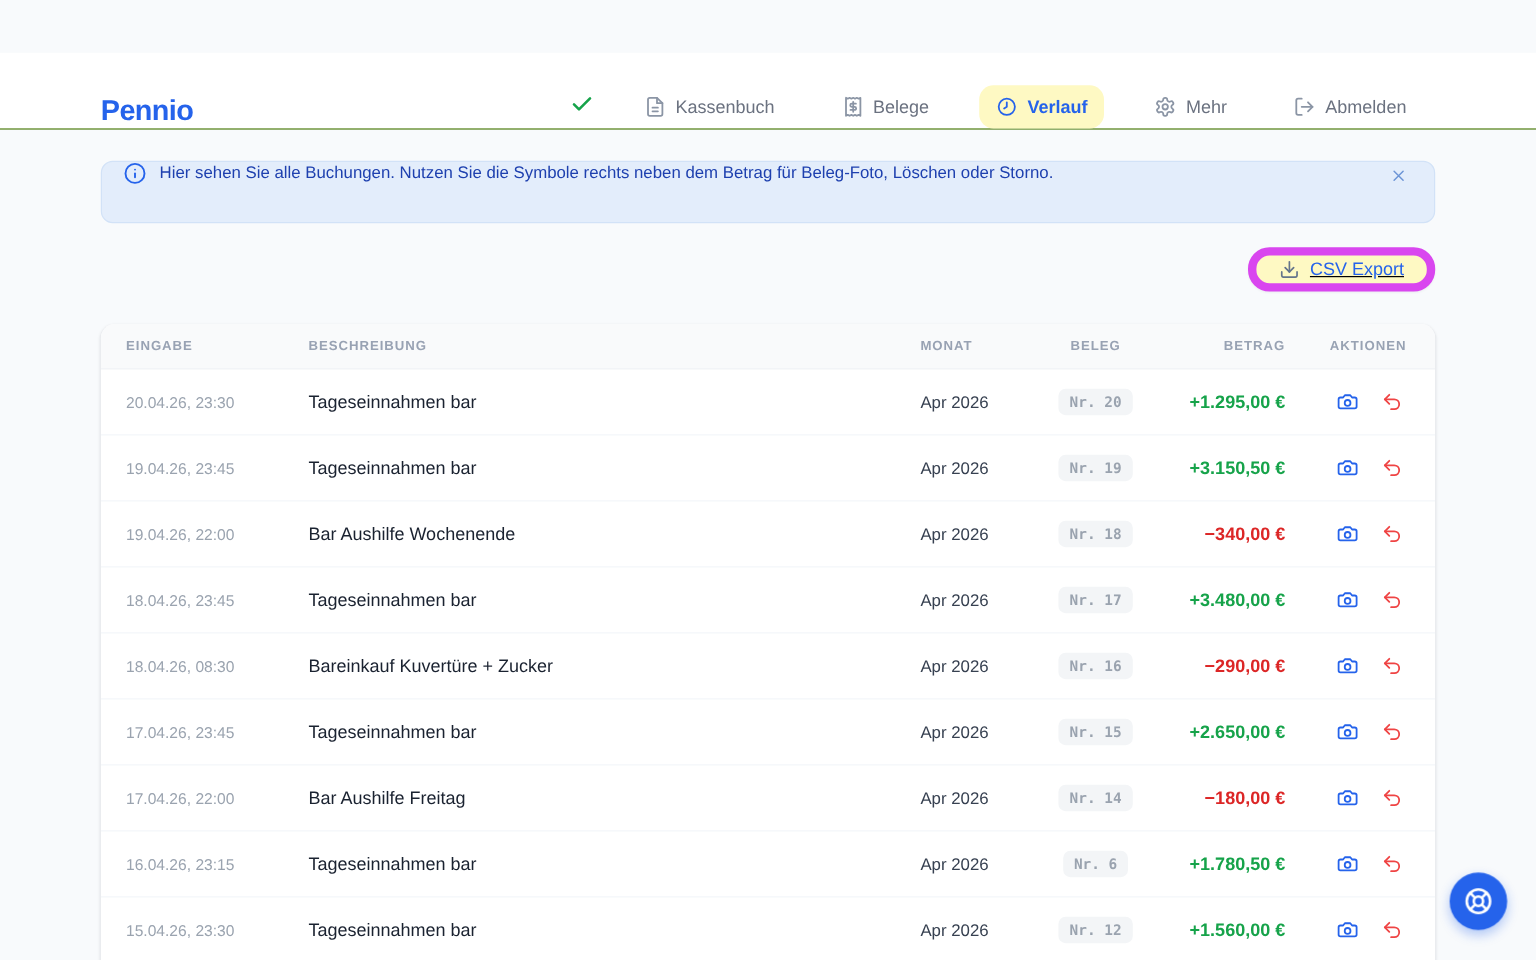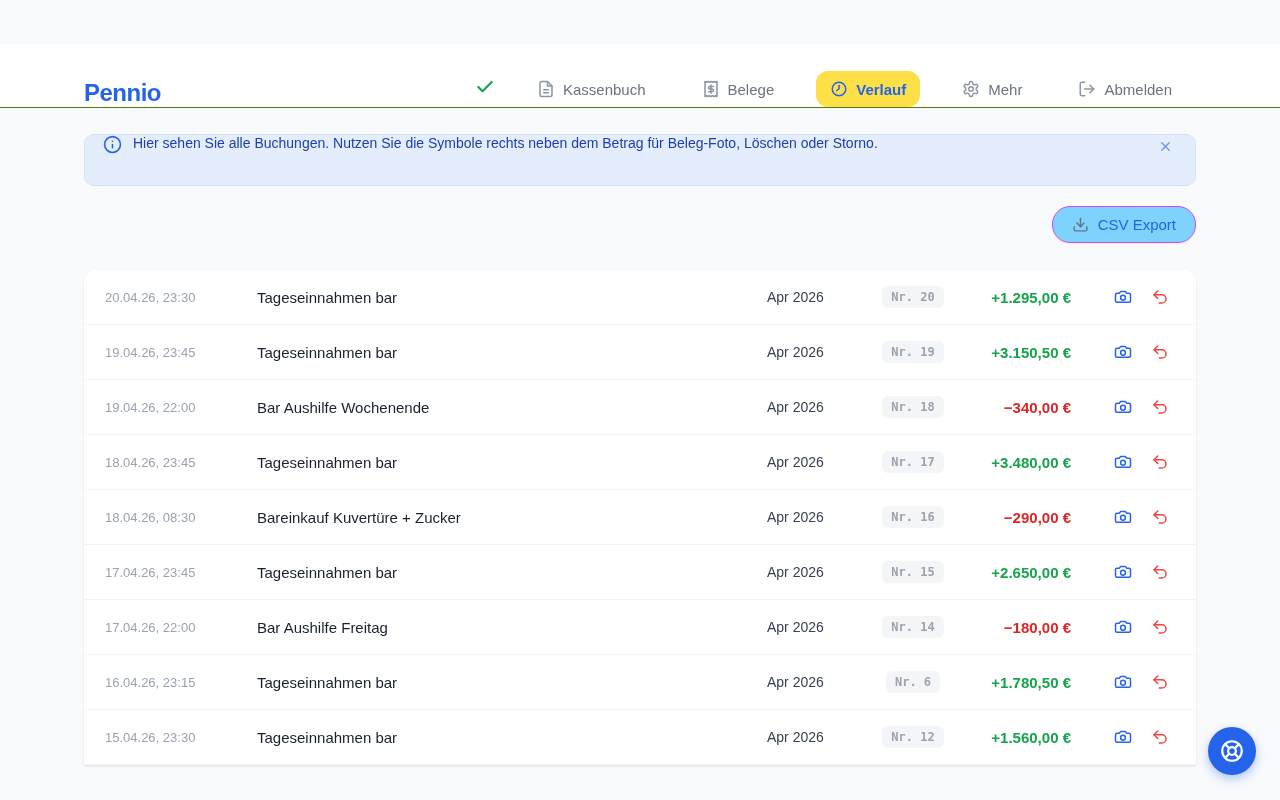--- a/index.html
+++ b/index.html
@@ -7,38 +7,38 @@
   body { font-family:"Liberation Sans", sans-serif; background:#f8fafc; color:#111827; }
 
   
   .topbar { height:64px; background:#ffffff; border-bottom:1px solid #4d7c0f;
             display:flex; align-items:flex-end; justify-content:space-between; padding:0 94px 0 84px;margin-top:44px; }
   .logo { font-size:24px; font-weight:800; color:#2563eb; letter-spacing:-0.5px; cursor:pointer; }
   .nav { display:flex; align-items:center; gap:28px; }
   .nav-item { display:flex; align-items:center; gap:8px; color:#6b7280; font-size:15px; cursor:pointer;
               padding:9px 14px; border-radius:12px; white-space:nowrap; }
   .nav-item svg { width:18px; height:18px; stroke:#8b95a5; }
-  .nav-item.active { background:#fde047; color:#2563eb; font-weight:600; }
+  .nav-item.active { background:#fef9c3; color:#2563eb; font-weight:600; }
   .nav-item.active svg { stroke:#2563eb; }
   .sync-check svg { width:20px; height:20px; stroke:#16a34a; }
 
   
   .page { width:1112px; margin:0 auto; position:relative; }
 
   .banner { margin-top:26px; background:#e3edfb; border:1px solid #d2e2f7; border-radius:10px;
             height:52px; display:flex; align-items:flex-start; padding:0 18px; gap:11px; }
   .banner svg.info { width:19px; height:19px; stroke:#2563eb; flex:none; }
   .banner-text { font-size:14px; color:#1e40af; flex:1; }
   .banner-close { background:none; border:none; cursor:pointer; padding:4px; display:flex; }
   .banner-close svg { width:15px; height:15px; stroke:#6d95d6; }
 
   .export-row { display:flex; justify-content:flex-end; margin-top:20px; }
-  .btn-export { display:flex; align-items:center; gap:9px; background:#7dd3fc; border:1px solid #d946ef;
+  .btn-export { display:flex; align-items:center; gap:9px; background:#fef9c3; border:7px solid #d946ef;
                 border-radius:18px; height:37px; padding:0 19px; cursor:pointer;
-                box-shadow:0 1px 2px rgba(16,24,40,.05); }
+                box-shadow:0 1px 2px rgba(16,24,40,.05);text-decoration:underline; }
   .btn-export svg { width:17px; height:17px; stroke:#64748b; }
   .btn-export span { font-size:15px; color:#2563eb; font-weight:500; }
 
   .search-row { display:flex; gap:9px; margin-top:25px; }
   .search-box { flex:1; position:relative; }
   .search-box svg { width:17px; height:17px; stroke:#9aa3af; position:absolute; left:15px; top:12px; }
   .search-box input { width:100%; height:42px; border:1px solid #e7eaee; border-radius:10px; background:#fff;
                       padding:0 14px 0 44px; font-size:15px; color:#111827; outline:none;
                       font-family:"Liberation Sans", sans-serif; }
   .search-box input::placeholder { color:#9aa3af; }
@@ -155,20 +155,28 @@
           <path d="M21 15v4a2 2 0 0 1-2 2H5a2 2 0 0 1-2-2v-4"></path>
           <path d="M7 10l5 5 5-5"></path>
           <path d="M12 15V3"></path>
         </svg>
       <span>CSV Export</span>
     </button>
   </div>
 
 
   <div class="card">
+    <div class="thead">
+      <div class="th">Eingabe</div>
+      <div class="th">Beschreibung</div>
+      <div class="th">Monat</div>
+      <div class="th c-beleg">Beleg</div>
+      <div class="th c-betrag">Betrag</div>
+      <div class="th c-aktionen">Aktionen</div>
+    </div>
     <div id="table-body">
   <div class="trow">
     <div class="cell-eingabe">20.04.26, 23:30</div>
     <div class="cell-beschreibung">Tageseinnahmen bar</div>
     <div class="cell-monat">Apr 2026</div>
     <div class="cell-beleg"><span class="badge-nr">Nr. 20</span></div>
     <div class="cell-betrag pos">+1.295,00 €</div>
     <div class="cell-aktionen">
       <button class="icon-btn cam">
         <svg viewBox="0 0 24 24">

